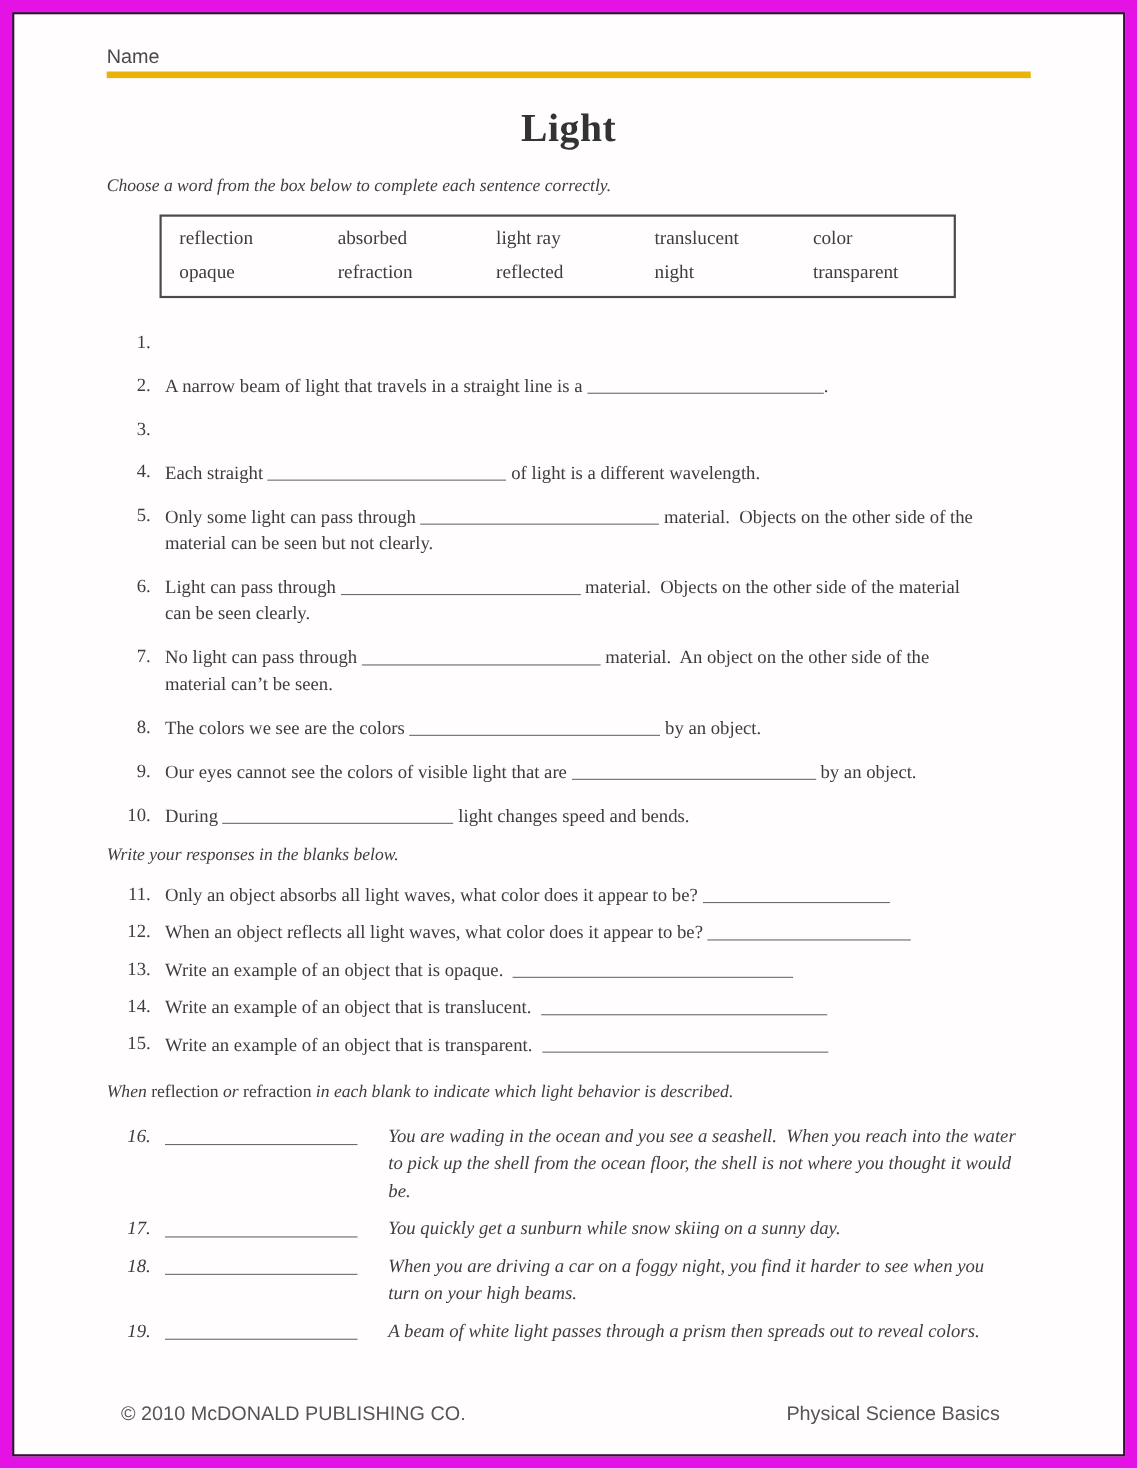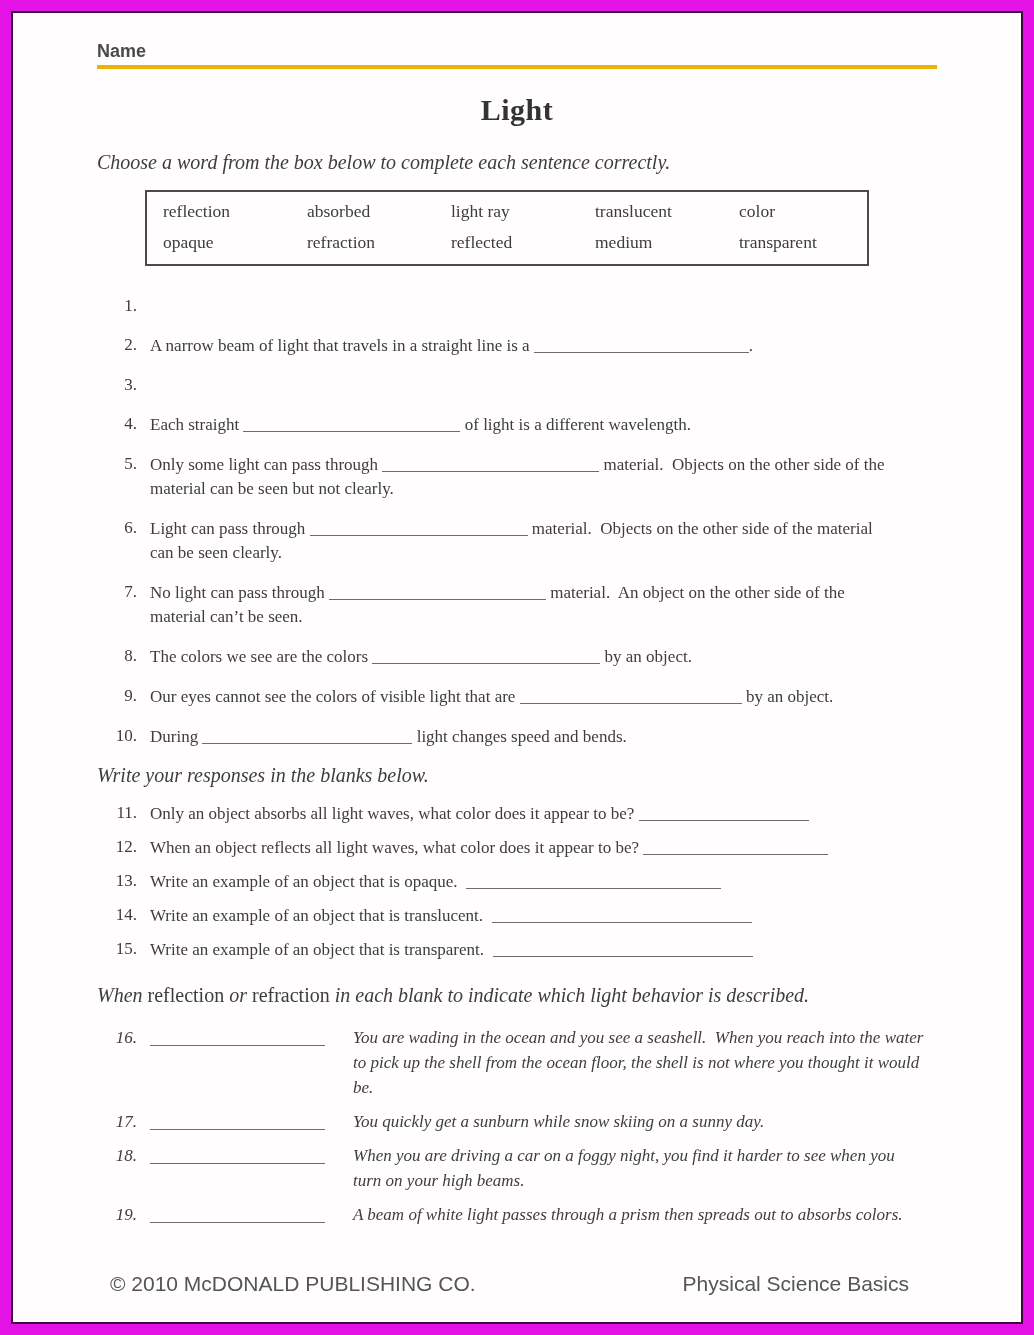--- a/index.html
+++ b/index.html
@@ -17,41 +17,40 @@
     padding: 24px 84px 0 84px;
     position: relative;
     font-family: "Liberation Serif", serif;
     font-size: 17px;
     color: #3d3d3d;
     overflow: hidden;
   }
   .name-row {
     display: flex;
     align-items: flex-end;
-    border-bottom: 4px solid #eab308;
+    border-bottom: 6px solid #eab308;
     padding-bottom: 3px;
     margin-top: 4px;
-    font-weight: bold;
   }
   .name-label {
     font-family: "Liberation Sans", sans-serif;
     font-size: 18px;
     color: #4a4a4a;
   }
   .title {
     text-align: center;
-    font-size: 30px;
+    font-size: 36px;
     font-weight: bold;
     color: #333333;
     margin: 24px 0 24px 0;
     letter-spacing: 0.5px;
   }
   .instr {
     font-style: italic;
-    font-size: 20px;
+    font-size: 16px;
     margin: 0 0 16px 0;
   }
   .instr2 { margin: 12px 0 14px 0; }
   .instr3 { margin: 22px 0 18px 0; font-style: italic; }
   .word-box {
     border: 2px solid #4a4a4a;
     width: 724px;
     margin-left: 48px;
     box-sizing: border-box;
     padding: 9px 0 11px 0;
@@ -93,21 +92,21 @@
     width: 572px;
     line-height: 25px;
   }
   .behavior .q { line-height: 25px; margin-bottom: 9px; font-style: italic; }
   .footer {
     position: absolute;
     left: 97px; right: 112px; bottom: 26px;
     display: flex;
     justify-content: space-between;
     font-family: "Liberation Sans", sans-serif;
-    font-size: 21px;
+    font-size: 18px;
     color: #555555;
   }
 </style>
 </head>
 <body>
 
 <div class="frame">
   <div class="page">
 
     <div class="name-row">
@@ -121,21 +120,21 @@
 
     <div class="word-box" id="wordBox">
         <span class="wb-cell">reflection</span>
         <span class="wb-cell">absorbed</span>
         <span class="wb-cell">light ray</span>
         <span class="wb-cell">translucent</span>
         <span class="wb-cell">color</span>
         <span class="wb-cell">opaque</span>
         <span class="wb-cell">refraction</span>
         <span class="wb-cell">reflected</span>
-        <span class="wb-cell">medium</span>
+        <span class="wb-cell">night</span>
         <span class="wb-cell">transparent</span>
       </div>
 
     <div id="fillQuestions">
         <div class="q">
           <span class="num">1.</span>
         </div>
         <div class="q">
           <span class="num">2.</span>
           <div class="qtext"><span>A narrow beam of light that travels in a straight line is a </span><span class="blank" style="width: 215px;"></span><span>.</span></div>
@@ -212,21 +211,21 @@
           <div class="desc">You quickly get a sunburn while snow skiing on a sunny day.</div>
         </div>
         <div class="q q2">
           <span class="num">18.</span>
           <div class="bq-blank" style="width: 175px;"></div>
           <div class="desc">When you are driving a car on a foggy night, you find it harder to see when you turn on your high beams.</div>
         </div>
         <div class="q q2">
           <span class="num">19.</span>
           <div class="bq-blank" style="width: 175px;"></div>
-          <div class="desc">A beam of white light passes through a prism then spreads out to absorbs colors.</div>
+          <div class="desc">A beam of white light passes through a prism then spreads out to reveal colors.</div>
         </div>
       </div>
 
     <div class="footer">
       <span>© 2010 McDONALD PUBLISHING CO.</span>
       <span>Physical Science Basics</span>
     </div>
 
   </div>
 </div>

